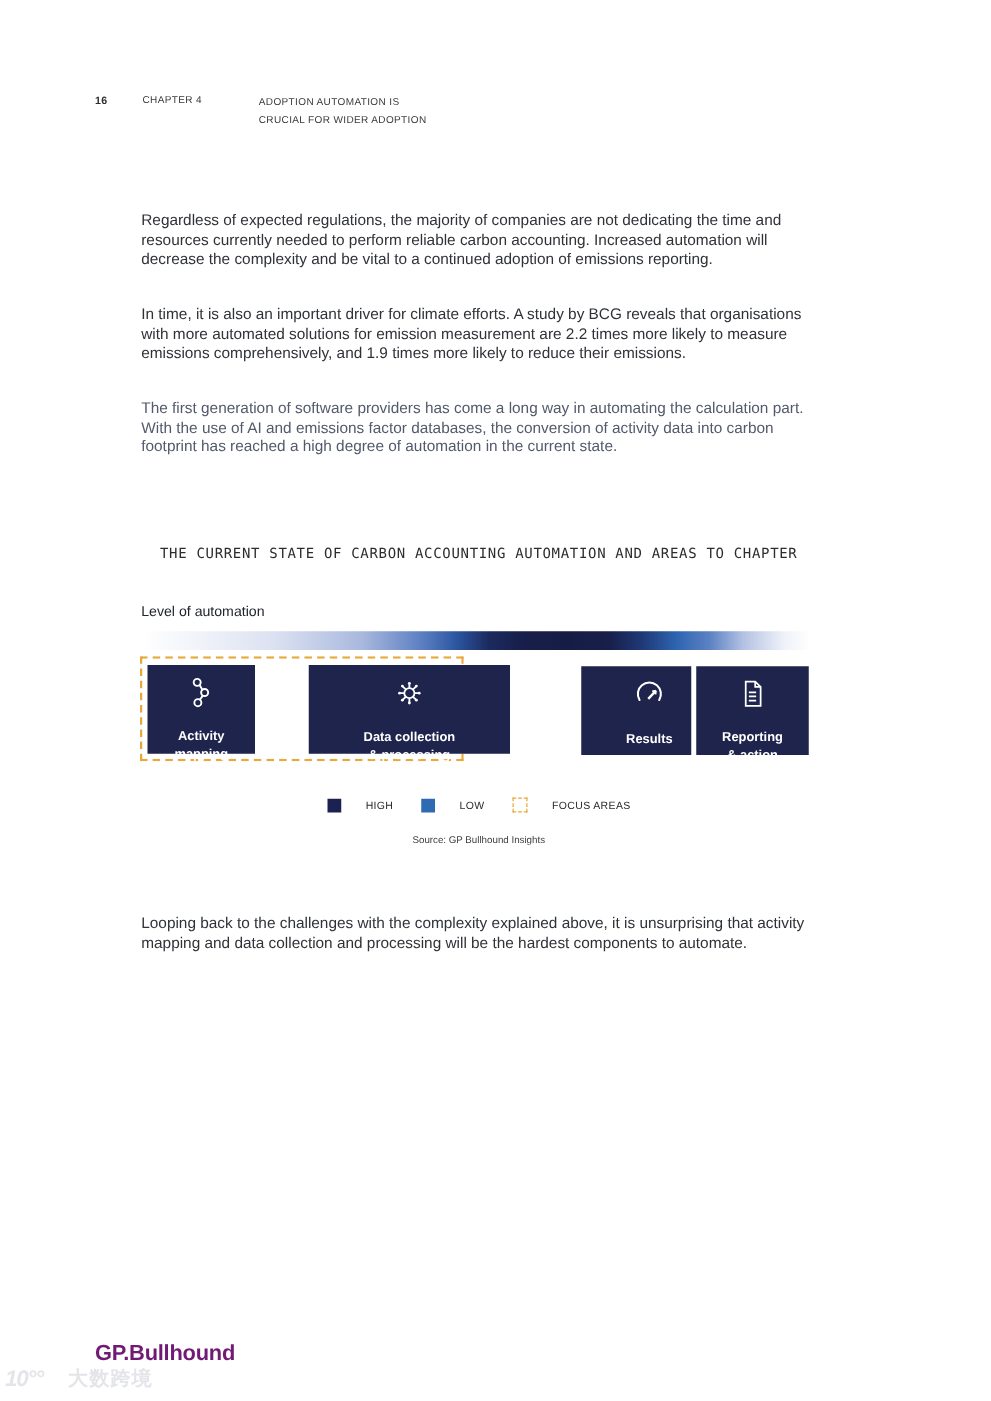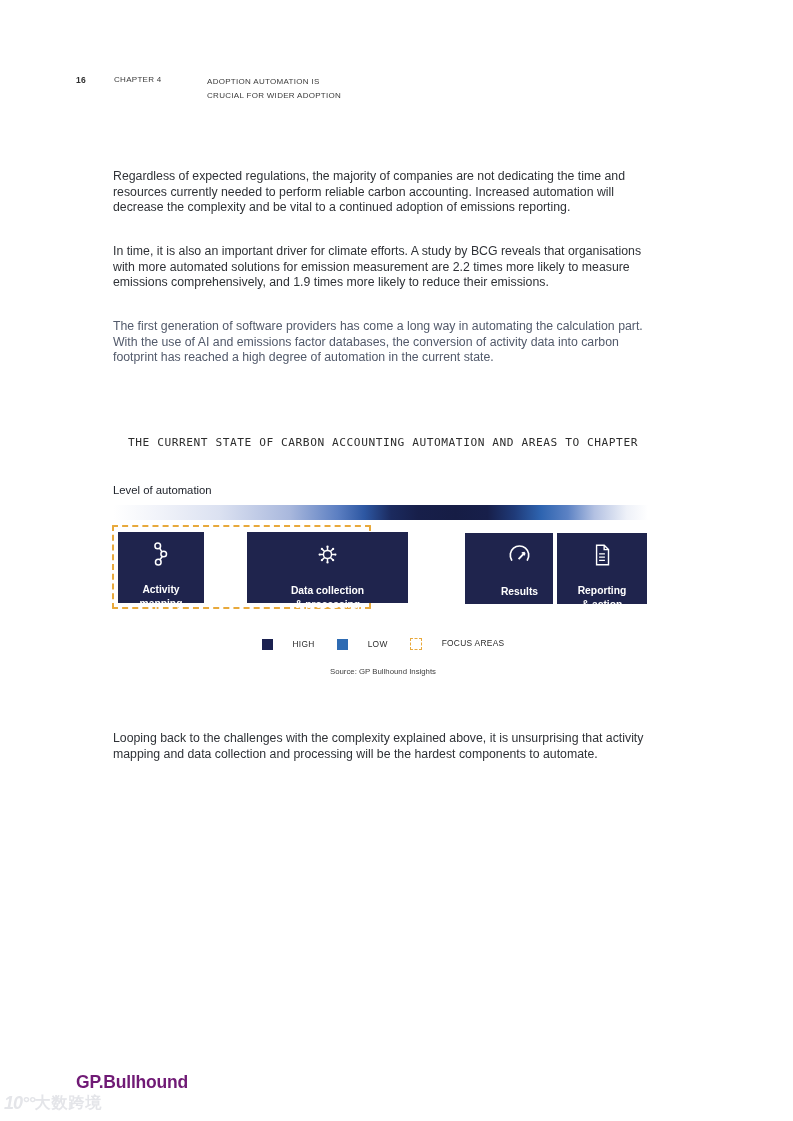--- a/index.html
+++ b/index.html
@@ -62,39 +62,39 @@
   .box3 { left: 373px; top: 533px; width: 88px;  height: 71px; }
   .box4 { left: 465px; top: 533px; width: 88px;  height: 71px; padding-left: 23px; }
   .box5 { left: 557px; top: 533px; width: 90px;  height: 71px; }
 
   
   .legend {
     position: absolute; top: 638px; left: 113px; width: 540px;
     display: flex; justify-content: center; align-items: center; gap: 22px;
     font-size: 8.4px; color: #2b2b2b; letter-spacing: 0.3px;
   }
-  .legend .item { display: flex; gap: 20px; }
+  .legend .item { display: flex; align-items: center; gap: 20px; }
   .swatch { width: 11px; height: 11px; }
   .swatch.high { background: #1b2150; }
   .swatch.low  { background: #2e6bb3; }
   .swatch.focus { width: 10px; height: 10px; background: transparent; border: 1.5px dashed #e8a93c; }
 
   .source {
     position: absolute; top: 667px; left: 113px; width: 540px;
     text-align: center; font-size: 7.8px; color: #3e3e3e;
   }
 
   
   .footer-logo {
     position: absolute; left: 76px; top: 1072px;
     font-size: 17.5px; font-weight: 700; letter-spacing: -0.2px; color: #701a75;
   }
   .watermark {
     position: absolute; left: 4px; top: 1093px;
-    display: flex; align-items: center; gap: 0;
+    display: flex; align-items: center; gap: 20px;
     color: #e4e5e9; font-weight: 700;
   }
   .watermark .wm-mark { font-size: 18px; font-style: italic; letter-spacing: -1px; }
   .watermark .wm-text { font-size: 16px; letter-spacing: 1px; }
 
   svg { display: block; }
 </style>
 </head>
 <body>
 

